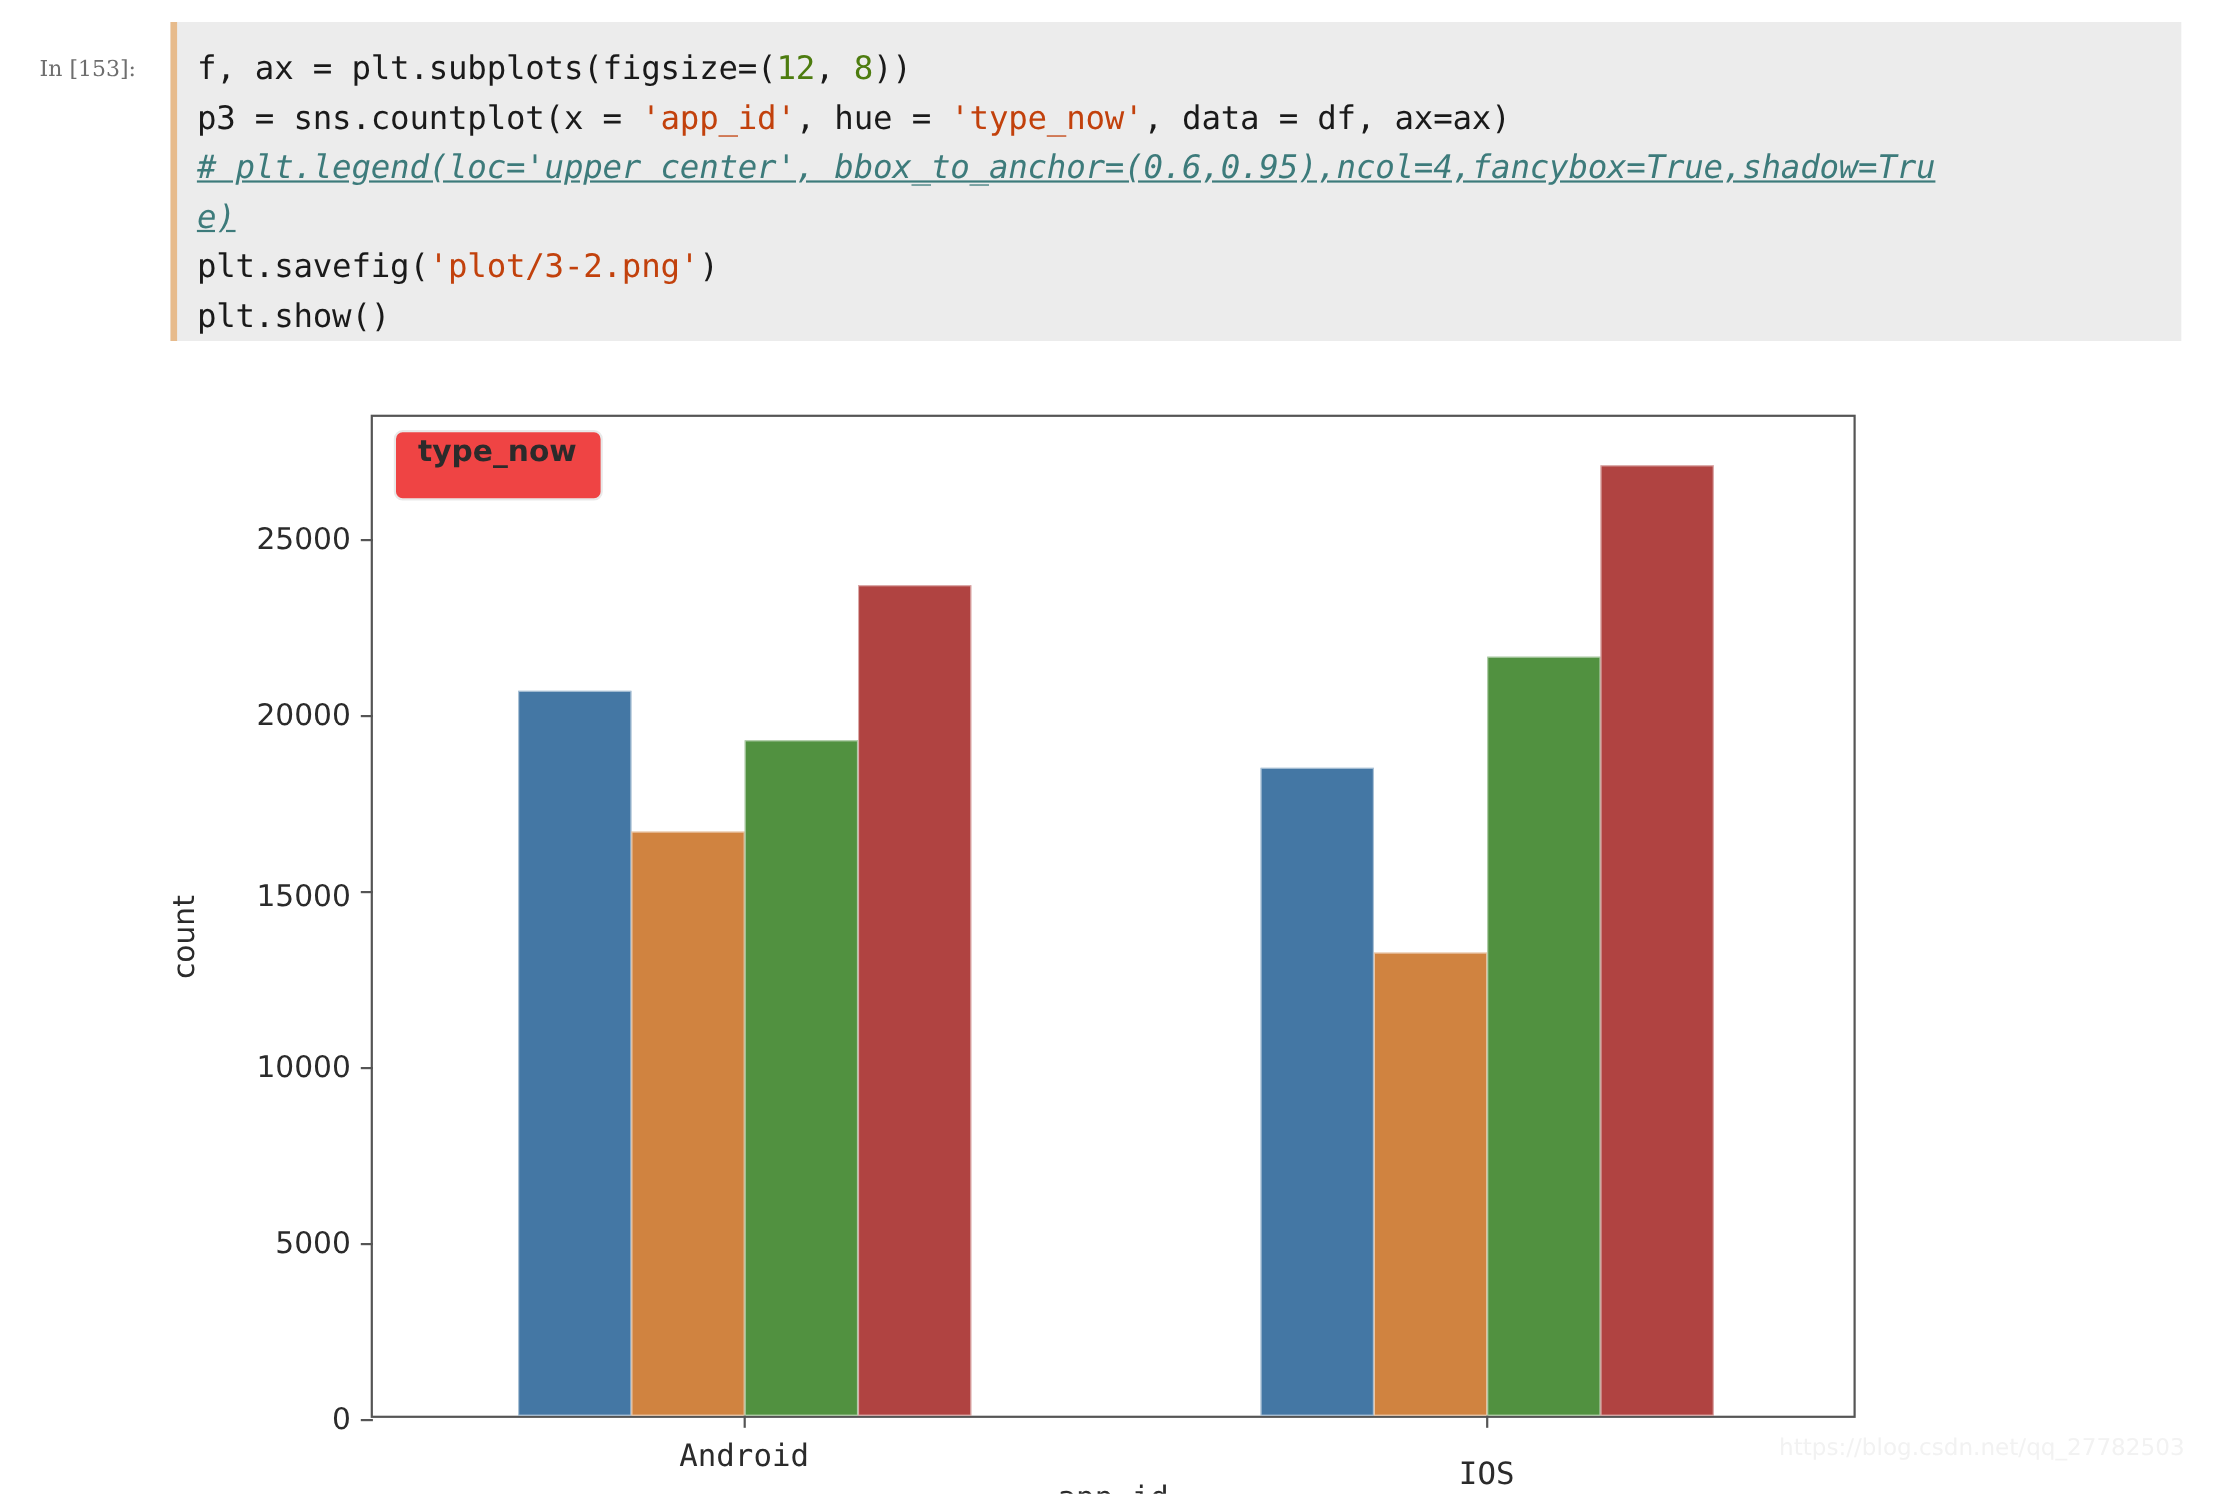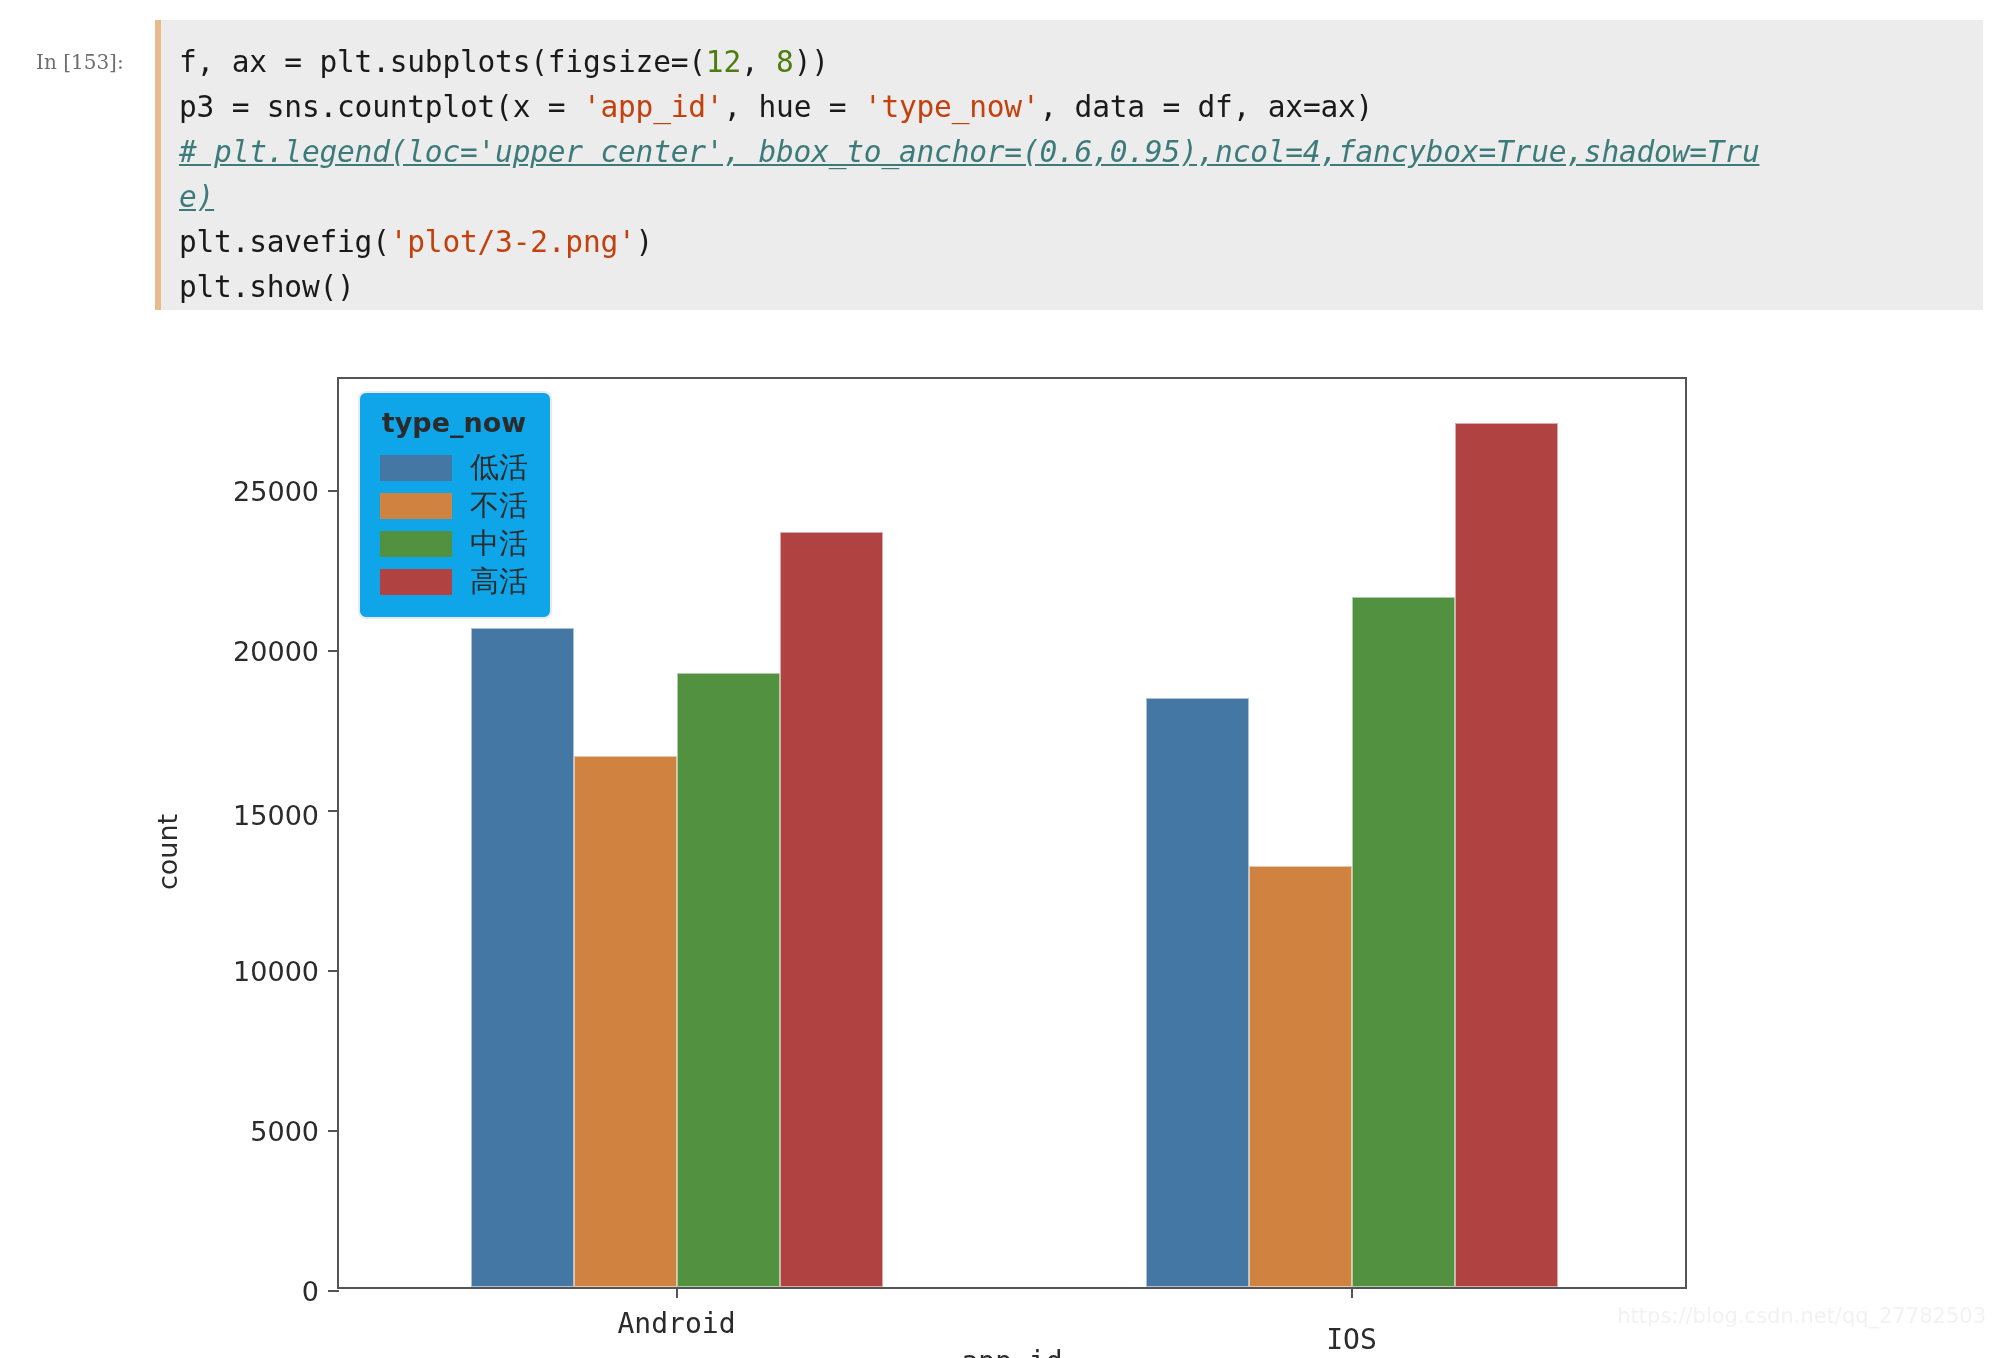--- a/index.html
+++ b/index.html
@@ -151,24 +151,24 @@
     font-family: "DejaVu Sans Mono", "Liberation Mono", monospace;
     font-size: 28px;
     color: #2b2b2b;
   }
 
   
   #legend {
     position: absolute;
     left: 19px;
     top: 12px;
-    background: #0ea5e9;
+    background: #ef4444;
     border: 2px solid #e9e9e9;
     border-radius: 8px;
-    padding: 14px 22px 16px 20px;
+    padding: 2px 22px 16px 20px;
     box-sizing: border-box;
   }
   #legend-title {
     font-family: "DejaVu Sans", sans-serif;
     font-size: 27px;
     color: #2b2b2b;
     font-weight: bold;
     text-align: center;
     margin-bottom: 11px;
   }
@@ -229,38 +229,20 @@
         <div class="bar" title="中活 / Android: 19200" style="left: 337.5px; width: 103px; height: 614.4px; background: rgb(81, 145, 64); border: 1px solid rgba(255, 255, 255, 0.55);"></div>
         <div class="bar" title="高活 / Android: 23600" style="left: 440.5px; width: 103px; height: 755.2px; background: rgb(176, 67, 65); border: 1px solid rgba(255, 255, 255, 0.55);"></div>
         <div class="bar" title="低活 / IOS: 18400" style="left: 806.5px; width: 103px; height: 588.8px; background: rgb(68, 119, 164); border: 1px solid rgba(255, 255, 255, 0.55);"></div>
         <div class="bar" title="不活 / IOS: 13150" style="left: 909.5px; width: 103px; height: 420.8px; background: rgb(208, 131, 64); border: 1px solid rgba(255, 255, 255, 0.55);"></div>
         <div class="bar" title="中活 / IOS: 21550" style="left: 1012.5px; width: 103px; height: 689.6px; background: rgb(81, 145, 64); border: 1px solid rgba(255, 255, 255, 0.55);"></div>
         <div class="bar" title="高活 / IOS: 27000" style="left: 1115.5px; width: 103px; height: 864px; background: rgb(176, 67, 65); border: 1px solid rgba(255, 255, 255, 0.55);"></div>
       </div>
 
     <div id="legend">
       <div id="legend-title">type_now</div>
-      <div id="legend-rows">
-          <div class="legend-row">
-            <span class="legend-swatch" style="background: rgb(68, 119, 164);"></span>
-            <span class="legend-text">低活</span>
-          </div>
-          <div class="legend-row">
-            <span class="legend-swatch" style="background: rgb(208, 131, 64);"></span>
-            <span class="legend-text">不活</span>
-          </div>
-          <div class="legend-row">
-            <span class="legend-swatch" style="background: rgb(81, 145, 64);"></span>
-            <span class="legend-text">中活</span>
-          </div>
-          <div class="legend-row">
-            <span class="legend-swatch" style="background: rgb(176, 67, 65);"></span>
-            <span class="legend-text">高活</span>
-          </div>
-        </div>
     </div>
   <div class="ytick" style="top: 912px;">0</div>
       <div class="ytick-mark" style="top: 912px;"></div>
       <div class="ytick" style="top: 752px;">5000</div>
       <div class="ytick-mark" style="top: 752px;"></div>
       <div class="ytick" style="top: 592px;">10000</div>
       <div class="ytick-mark" style="top: 592px;"></div>
       <div class="ytick" style="top: 436px;">15000</div>
       <div class="ytick-mark" style="top: 432px;"></div>
       <div class="ytick" style="top: 272px;">20000</div>

